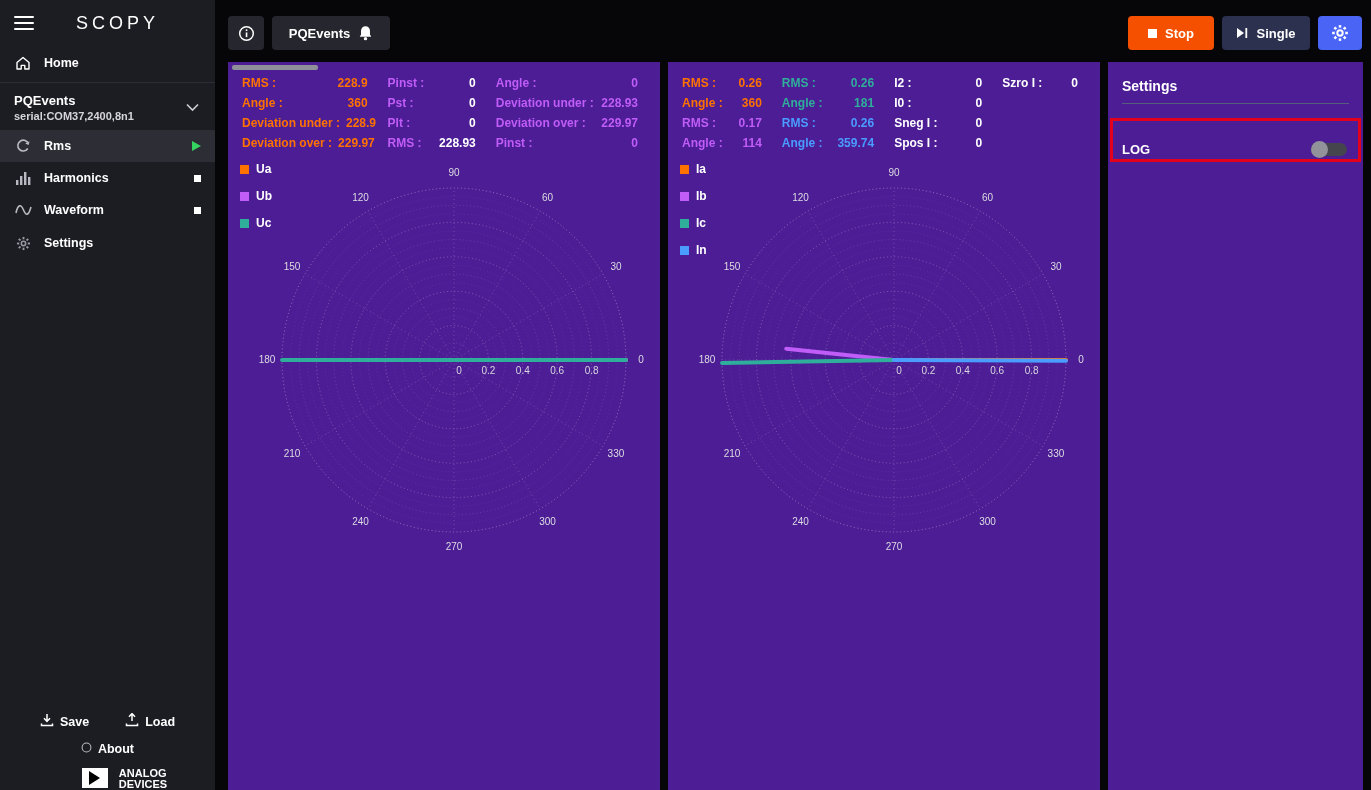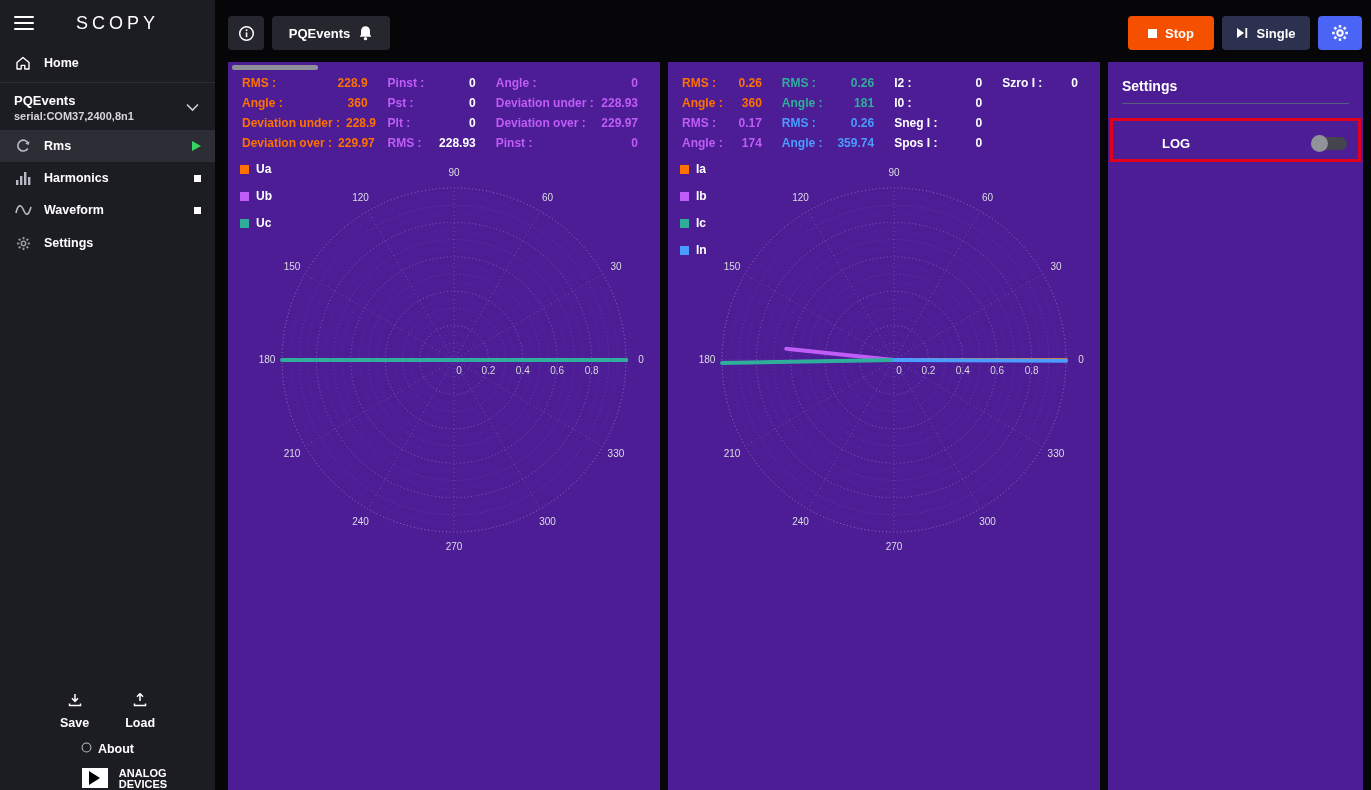--- a/index.html
+++ b/index.html
@@ -27,21 +27,21 @@
   .plugin-sub { font-size:11px; font-weight:bold; color:#d6d6da; margin-top:2px; }
   .tool-row { display:flex; align-items:center; gap:12px; padding:0 14px; height:32px;
               font-weight:bold; font-size:12.5px; cursor:pointer; }
   .tool-row.active { background:#2d2d36; }
   .indicator { margin-left:auto; display:flex; align-items:center; }
   .play-tri { width:0; height:0; border-left:9px solid #35d461; border-top:5px solid transparent; border-bottom:5px solid transparent; }
   .stop-sq { width:7px; height:7px; background:#fff; }
   .sidebar-footer { position:absolute; left:0; right:0; bottom:0; text-align:center; }
   .saveload { display:flex; justify-content:center; gap:36px; padding:8px 0 6px 0;
               font-weight:bold; font-size:12.5px; }
-  .foot-btn { display:flex; align-items:center; gap:6px; cursor:pointer;flex-direction:column; }
+  .foot-btn { display:flex; align-items:center; gap:6px; cursor:pointer; }
   .foot-row { display:flex; align-items:center; justify-content:center; gap:6px; padding:6px 0;
               font-weight:bold; font-size:12.5px; cursor:pointer; }
   .brand { display:flex; align-items:flex-start; justify-content:center; gap:11px; padding-top:6px;margin-left:34px; }
   .brand-box { width:26px; height:20px; background:#fff; display:flex; align-items:center; justify-content:center; }
   .brand-tri { width:0; height:0; border-left:11px solid #000; border-top:7px solid transparent; border-bottom:7px solid transparent; }
   .brand-text { font-size:11px; font-weight:bold; line-height:11px; text-align:left; }
 
   
   .tbtn { position:absolute; top:16px; height:34px; border-radius:4px; display:flex; align-items:center;
           justify-content:center; gap:8px; font-weight:bold; font-size:13px; color:#fff; cursor:pointer; }
@@ -71,22 +71,22 @@
   .legend { position:absolute; left:12px; top:100px; display:flex; flex-direction:column; gap:13px;
             font-size:12px; font-weight:bold; z-index:2; }
   .legend-item { display:flex; align-items:center; gap:7px; }
   .swatch { width:9px; height:9px; }
 
   .polar-svg { position:absolute; top:88px; left:0; z-index:1; }
 
   
   .settings-title { position:absolute; top:16px; left:14px; font-size:14px; font-weight:bold; }
   .settings-underline { position:absolute; top:41px; left:14px; right:14px; height:1px; background:#575d7c; }
-  .log-row { position:absolute; top:66px; left:14px; right:16px; height:30px; display:flex;
-             align-items:center; justify-content:space-between;margin-left:40px; }
+  .log-row { position:absolute; top:72px; left:14px; right:16px; height:30px; display:flex;
+             align-items:center; justify-content:space-between; }
   .log-label { font-weight:bold; font-size:13px; }
   .toggle { width:36px; height:13px; background:#45454e; border-radius:7px; position:relative; cursor:pointer; }
   .knob { position:absolute; left:0px; top:-2px; width:17px; height:17px; border-radius:50%; background:#92929b; }
   .annotation { position:absolute; top:56px; left:2px; right:2px; height:44px; border:3px solid #e2randomness001a; }
   .annotation { border:3px solid #e2001a; pointer-events:none; z-index:5; }
 </style>
 </head>
 <body>
 
 <div class="root">
@@ -423,21 +423,21 @@
           <span class="lbl" style="color: rgb(74, 156, 255);">RMS :</span>
           <span class="val" style="color: rgb(74, 156, 255);">0.26</span>
         </div>
         <div class="cell">
           <span class="lbl" style="color: rgb(255, 255, 255);">Sneg I :</span>
           <span class="val" style="color: rgb(255, 255, 255);">0</span>
         </div>
         <div class="cell"></div>
         <div class="cell">
           <span class="lbl" style="color: rgb(192, 92, 247);">Angle :</span>
-          <span class="val" style="color: rgb(192, 92, 247);">174</span>
+          <span class="val" style="color: rgb(192, 92, 247);">114</span>
         </div>
         <div class="cell">
           <span class="lbl" style="color: rgb(74, 156, 255);">Angle :</span>
           <span class="val" style="color: rgb(74, 156, 255);">359.74</span>
         </div>
         <div class="cell">
           <span class="lbl" style="color: rgb(255, 255, 255);">Spos I :</span>
           <span class="val" style="color: rgb(255, 255, 255);">0</span>
         </div>
         <div class="cell"></div>

